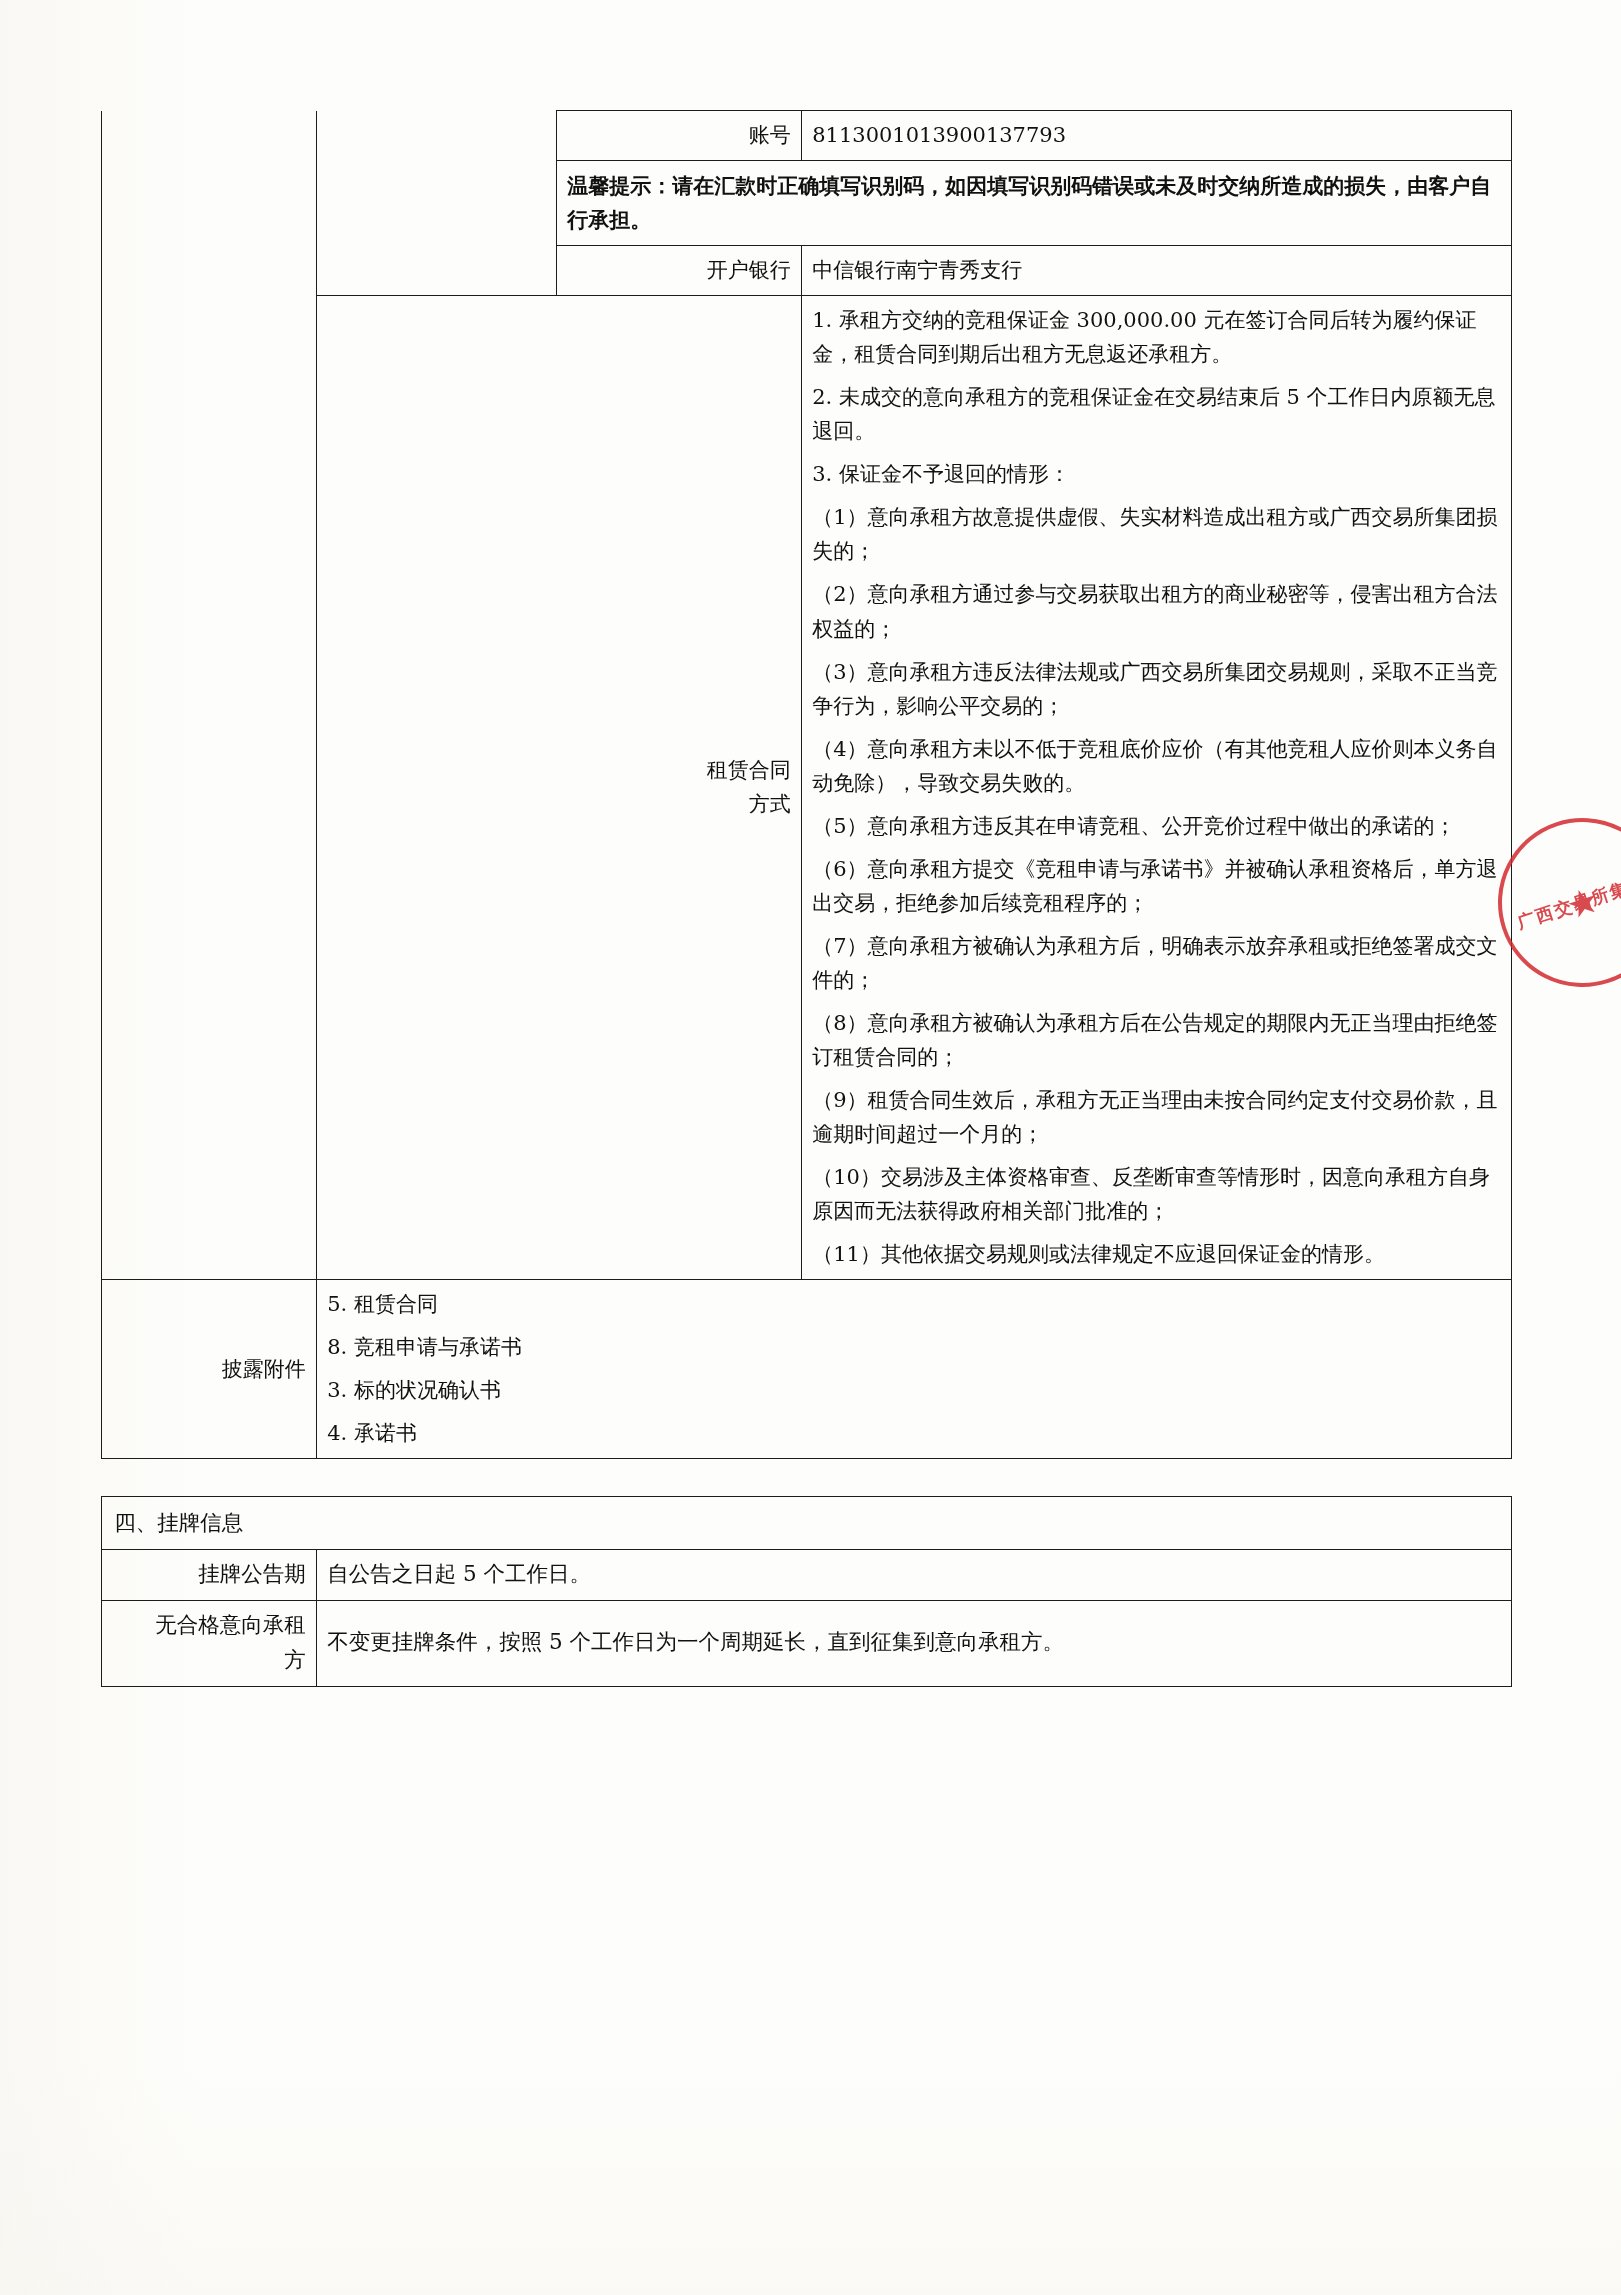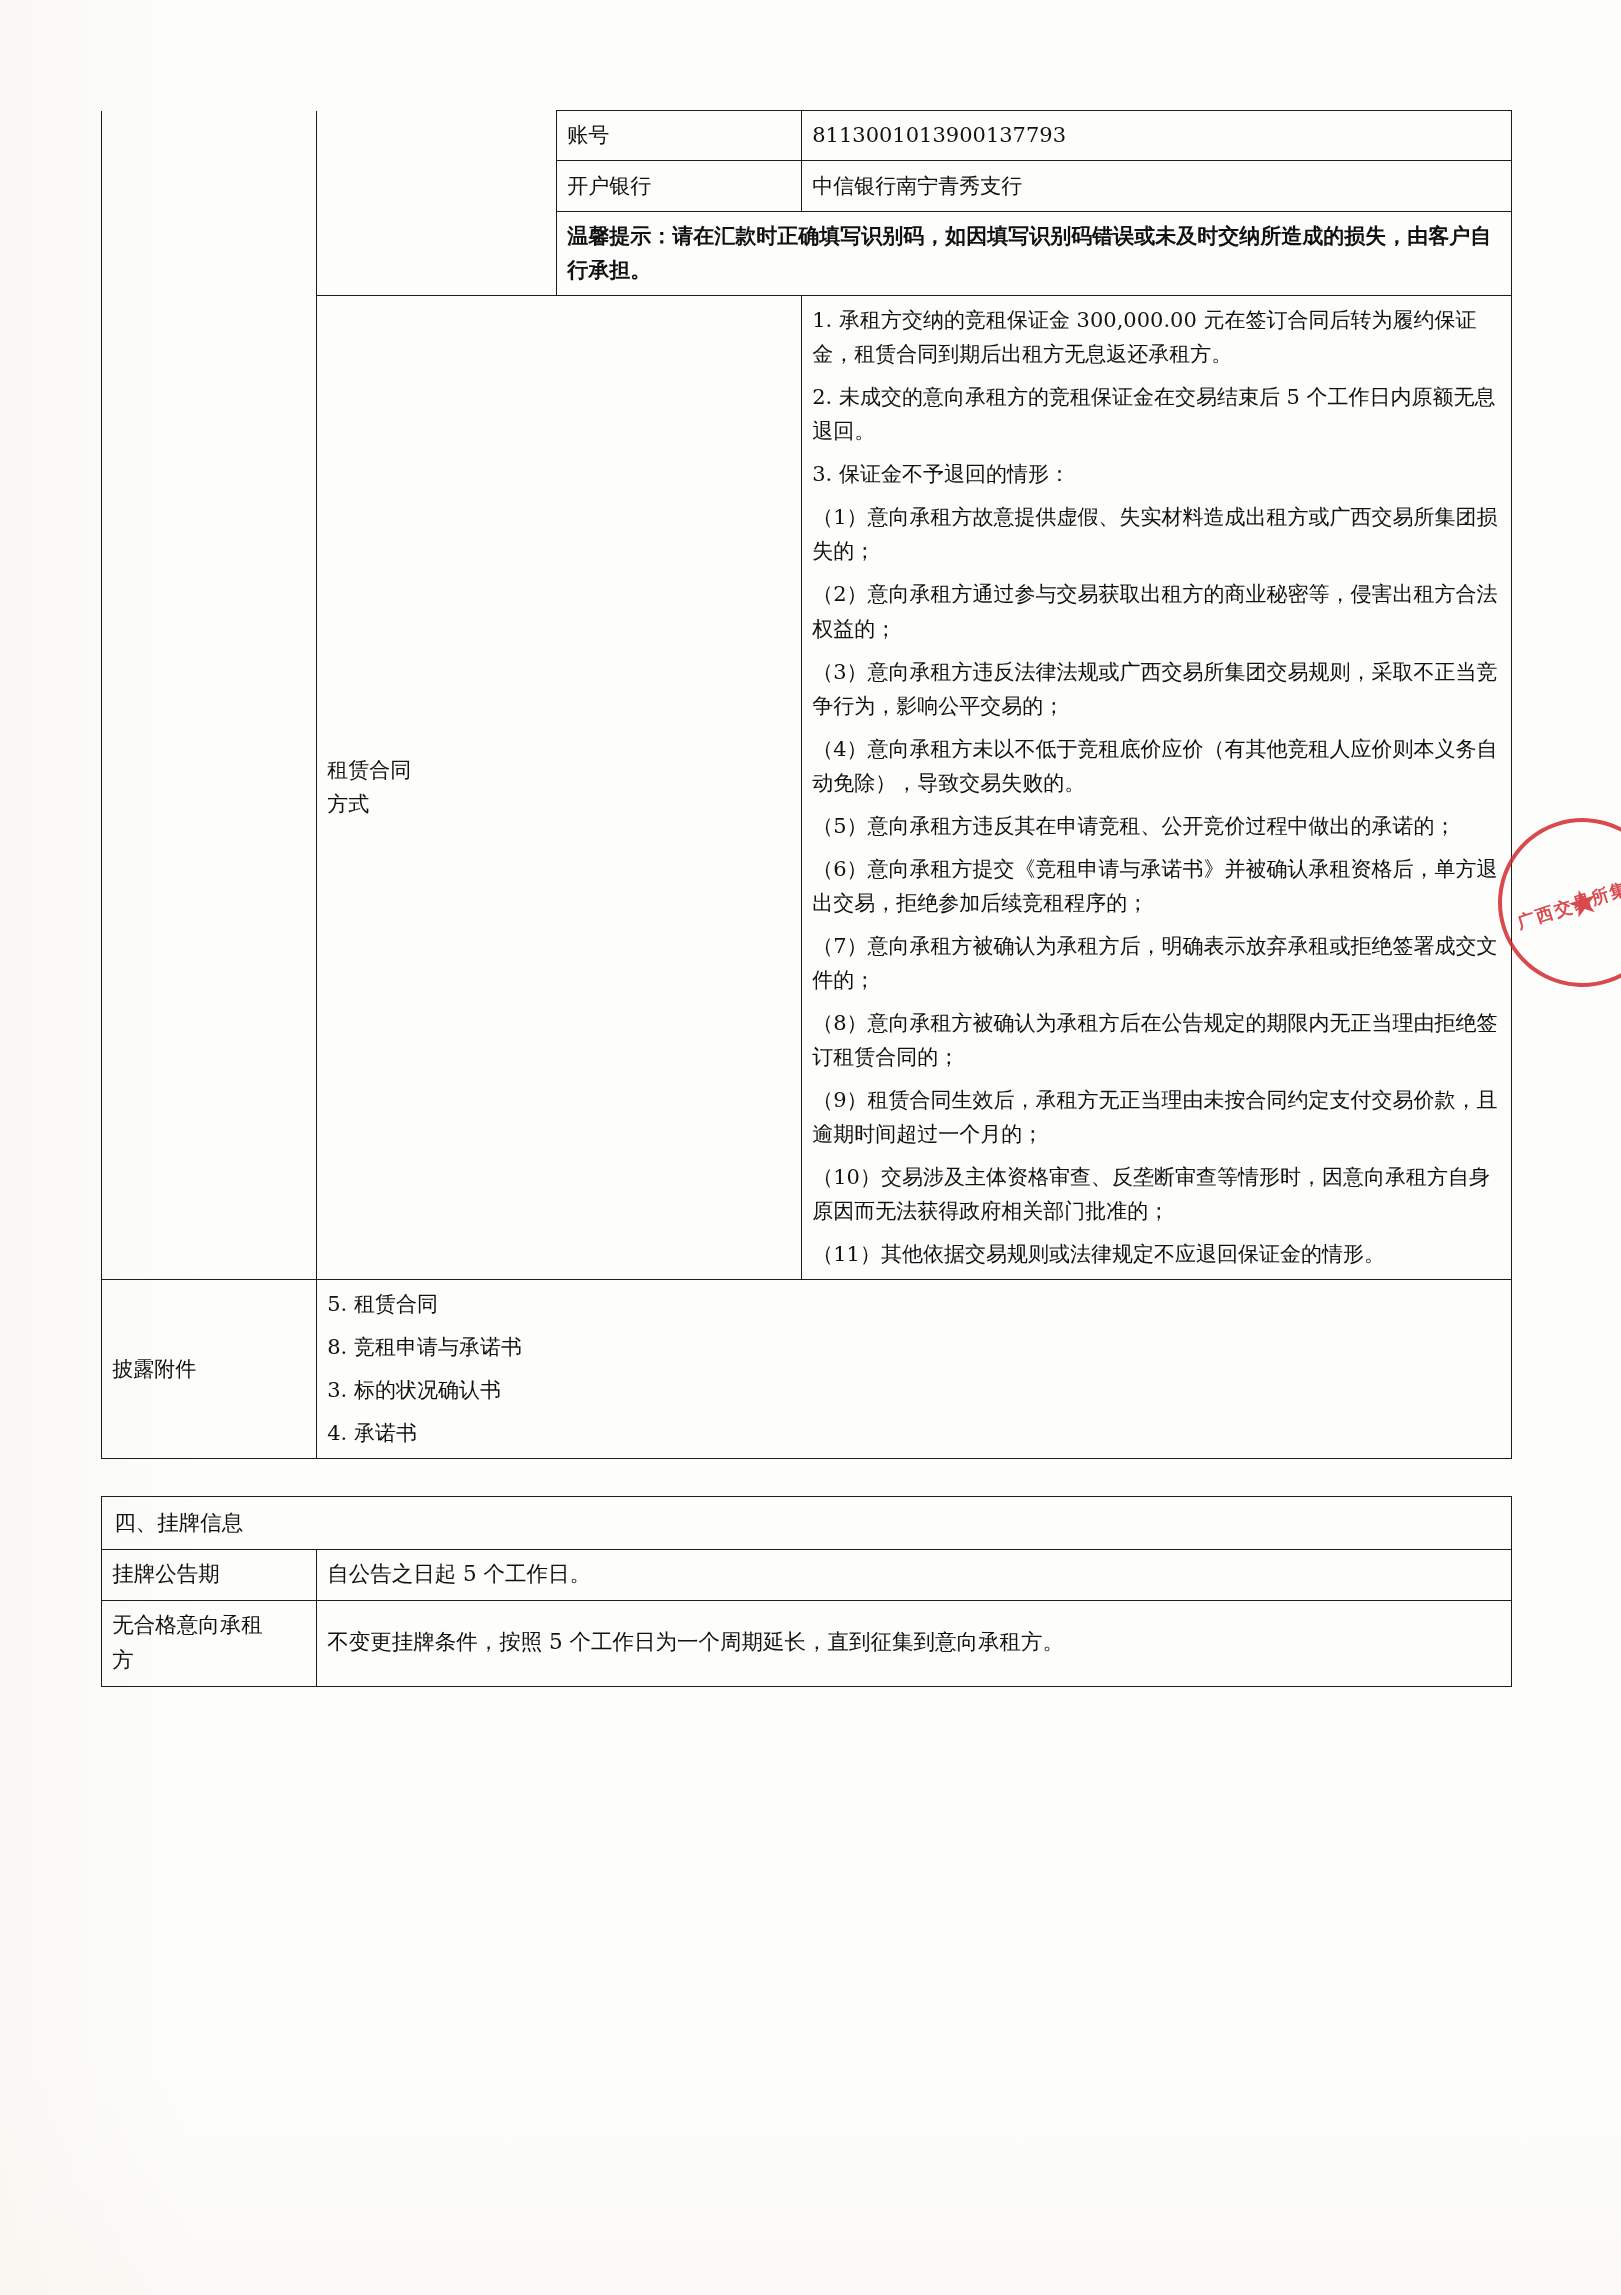--- a/index.html
+++ b/index.html
@@ -46,21 +46,21 @@
     font-size: 21px;
     line-height: 1.62;
   }
   .mid {
     vertical-align: middle;
   }
   .bold {
     font-weight: bold;
   }
   .lbl {
-    text-align: left;
+    text-align: right;
     vertical-align: middle;
     font-size: 21px;
   }
   .blankcol {
     border-top: none;
     border-bottom: none;
   }
   .para {
     margin: 0;
     text-indent: 0;
@@ -138,28 +138,28 @@
           <tr>
         <td class="blankcol"></td>
         <td class="blankcol"></td>
         <td class="lbl">账号</td>
         <td class="mid">8113001013900137793</td>
       </tr>
 
       <tr>
         <td class="blankcol"></td>
         <td class="blankcol"></td>
+        <td colspan="2" class="bold">温馨提示：请在汇款时正确填写识别码，如因填写识别码错误或未及时交纳所造成的损失，由客户自行承担。</td>
+      </tr>
+
+      <tr>
+        <td class="blankcol"></td>
+        <td class="blankcol"></td>
         <td class="lbl">开户银行</td>
         <td class="mid">中信银行南宁青秀支行</td>
-      </tr>
-
-      <tr>
-        <td class="blankcol"></td>
-        <td class="blankcol"></td>
-        <td colspan="2" class="bold">温馨提示：请在汇款时正确填写识别码，如因填写识别码错误或未及时交纳所造成的损失，由客户自行承担。</td>
       </tr>
 
       <tr>
         <td class="blankcol"></td>
         <td colspan="2" class="lbl">
           <div>租赁合同</div>
           <div>方式</div>
         </td>
         <td>
           <p class="para">1. 承租方交纳的竞租保证金 300,000.00 元在签订合同后转为履约保证金，租赁合同到期后出租方无息返还承租方。</p>

